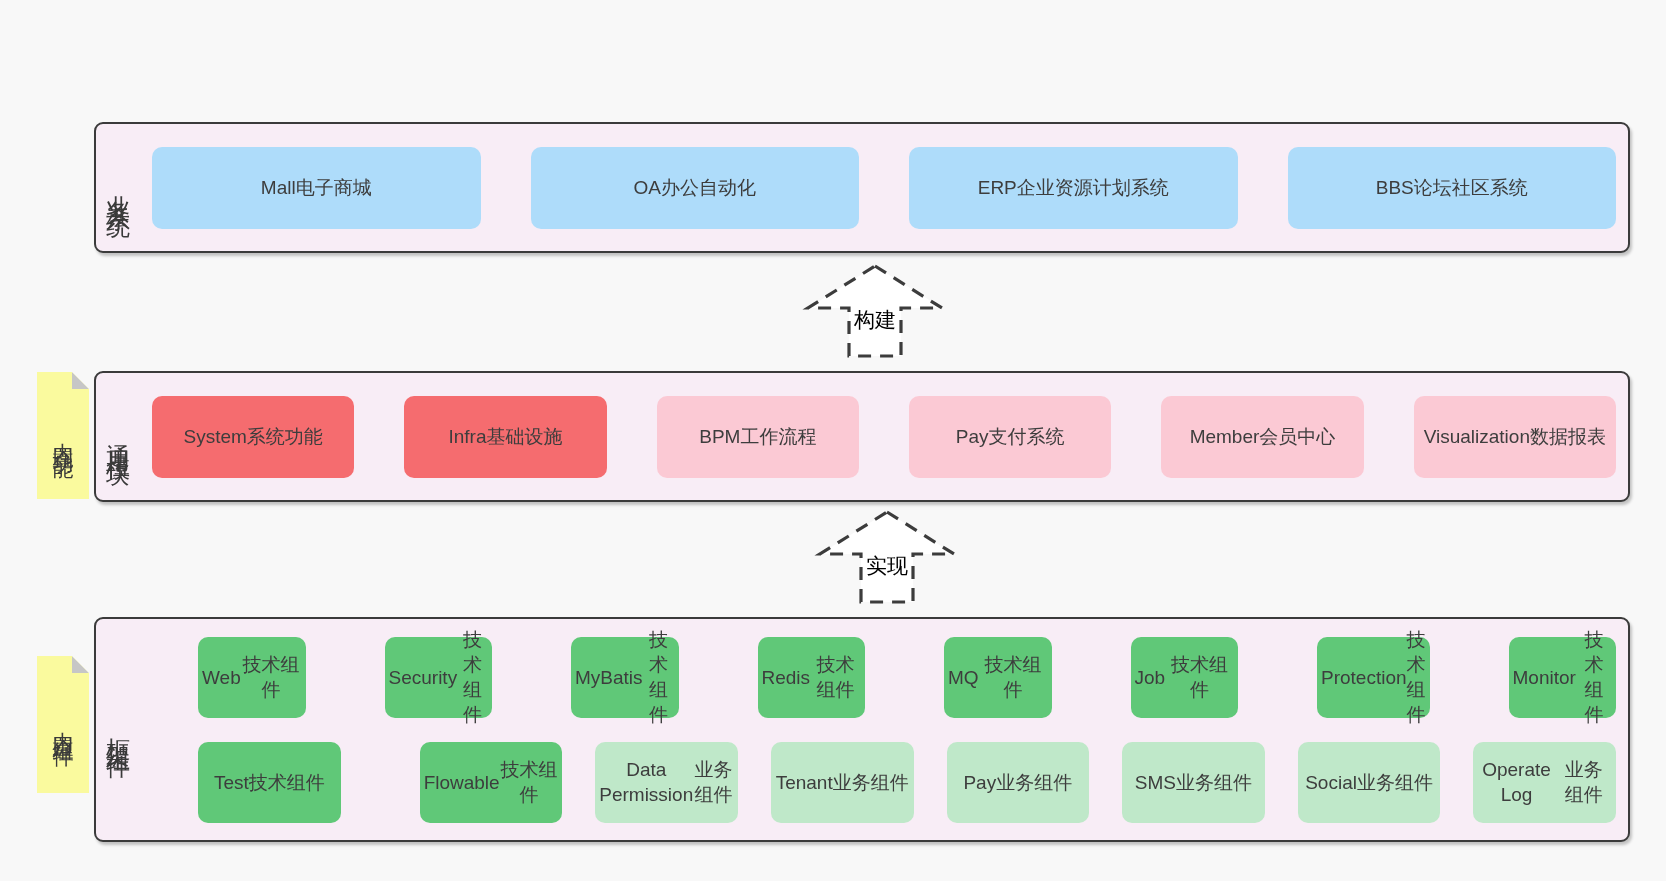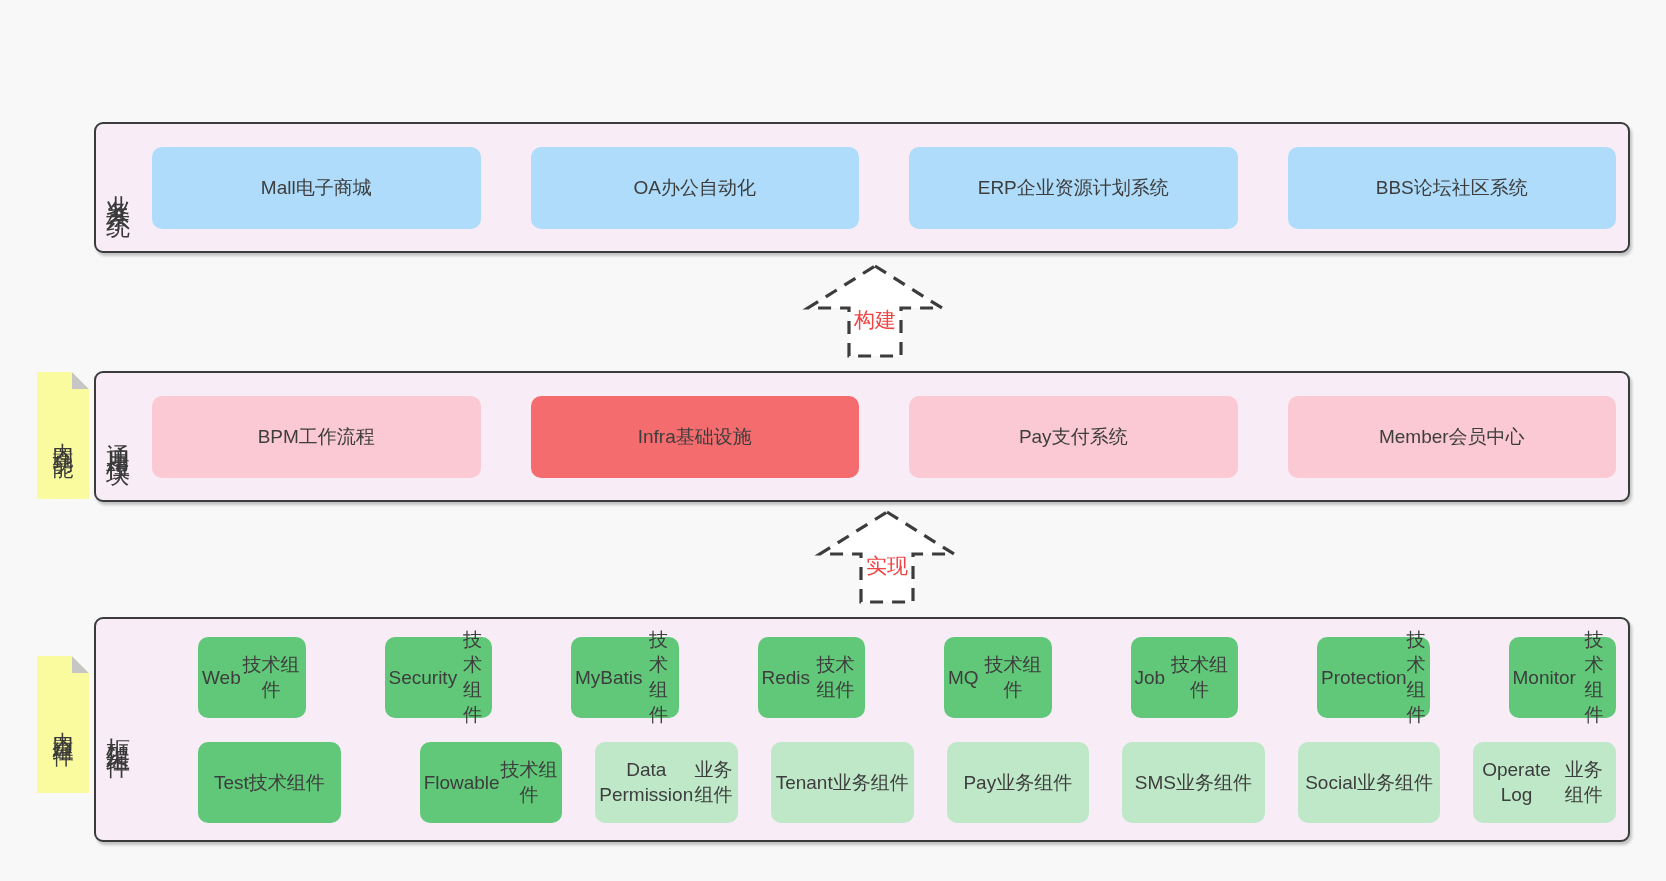--- a/index.html
+++ b/index.html
@@ -63,21 +63,21 @@
   }
   #sticky-functions{left:37px;top:372px;height:127px;}
   #sticky-components{left:37px;top:656px;height:137px;}
 
   .arrow{position:absolute;width:150px;height:98px;}
   #arrow-build{left:800px;top:262px;}
   #arrow-implement{left:812px;top:508px;}
   .arrow svg{position:absolute;left:0;top:0;}
   .arrow-label{
     position:absolute;left:50%;top:44px;transform:translateX(-50%);
-    font-size:21px;color:#ef4444;background:#ffffff;padding:0 1px;white-space:nowrap;
+    font-size:21px;color:#000000;background:#ffffff;padding:0 1px;white-space:nowrap;
   }
 </style>
 </head>
 <body>
 
 <section class="band" id="band-business">
   <div class="band-label">业务系统</div>
   <div class="boxes">
     <div class="box blue">
       <div class="bt">Mall</div>
@@ -105,35 +105,43 @@
   <span class="arrow-label">构建</span>
 </div>
 
 <div class="sticky" id="sticky-functions">
   <span class="sticky-text">内置功能</span>
 </div>
 
 <section class="band" id="band-common">
   <div class="band-label">通用模块</div>
   <div class="boxes">
-    <div class="box pink">
-      <div class="bt">BPM</div>
-      <div class="bs">工作流程</div>
+    <div class="box red">
+      <div class="bt">System</div>
+      <div class="bs">系统功能</div>
     </div>
     <div class="box red">
       <div class="bt">Infra</div>
       <div class="bs">基础设施</div>
     </div>
     <div class="box pink">
+      <div class="bt">BPM</div>
+      <div class="bs">工作流程</div>
+    </div>
+    <div class="box pink">
       <div class="bt">Pay</div>
       <div class="bs">支付系统</div>
     </div>
     <div class="box pink">
       <div class="bt">Member</div>
       <div class="bs">会员中心</div>
+    </div>
+    <div class="box pink">
+      <div class="bt">Visualization</div>
+      <div class="bs">数据报表</div>
     </div>
   </div>
 </section>
 
 <div class="arrow" id="arrow-implement">
   <svg width="150" height="98" viewBox="0 0 150 98">
     <polygon points="75,4 142,46 101,46 101,94 49,94 49,46 8,46" fill="#ffffff" stroke="#3c3c3c" stroke-width="3.2" stroke-dasharray="13 9" stroke-linejoin="miter"></polygon>
   </svg>
   <span class="arrow-label">实现</span>
 </div>

